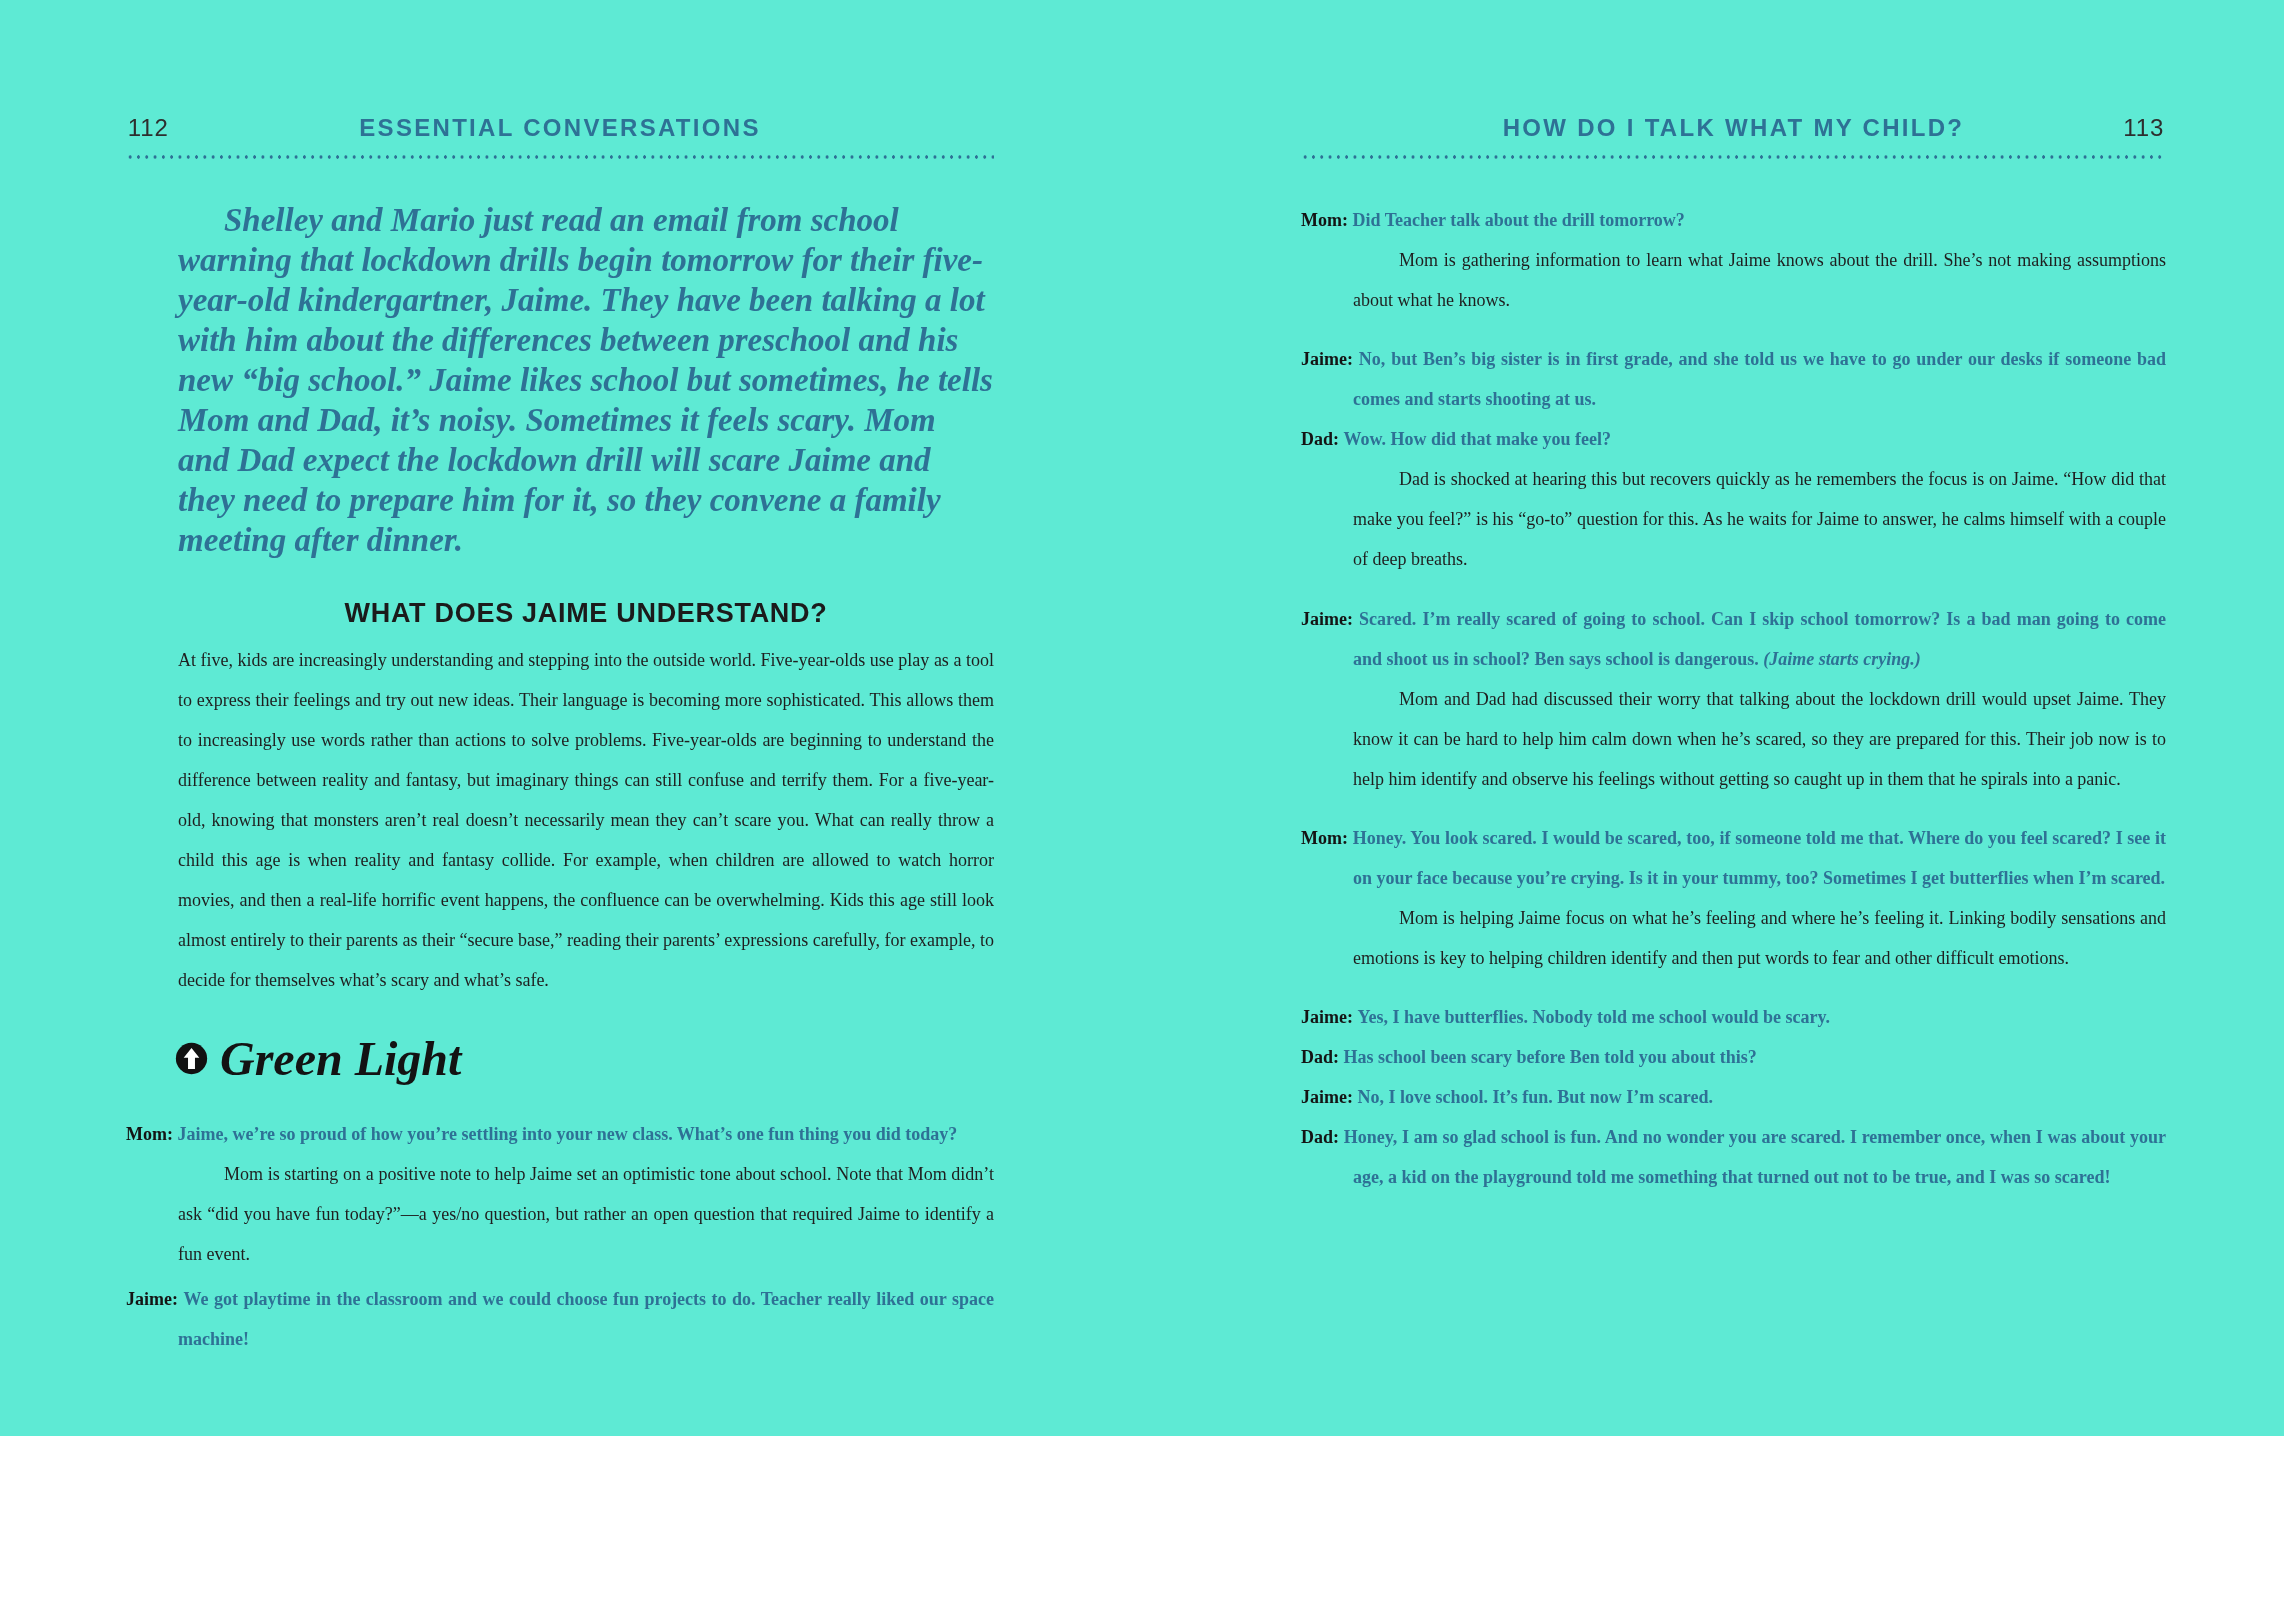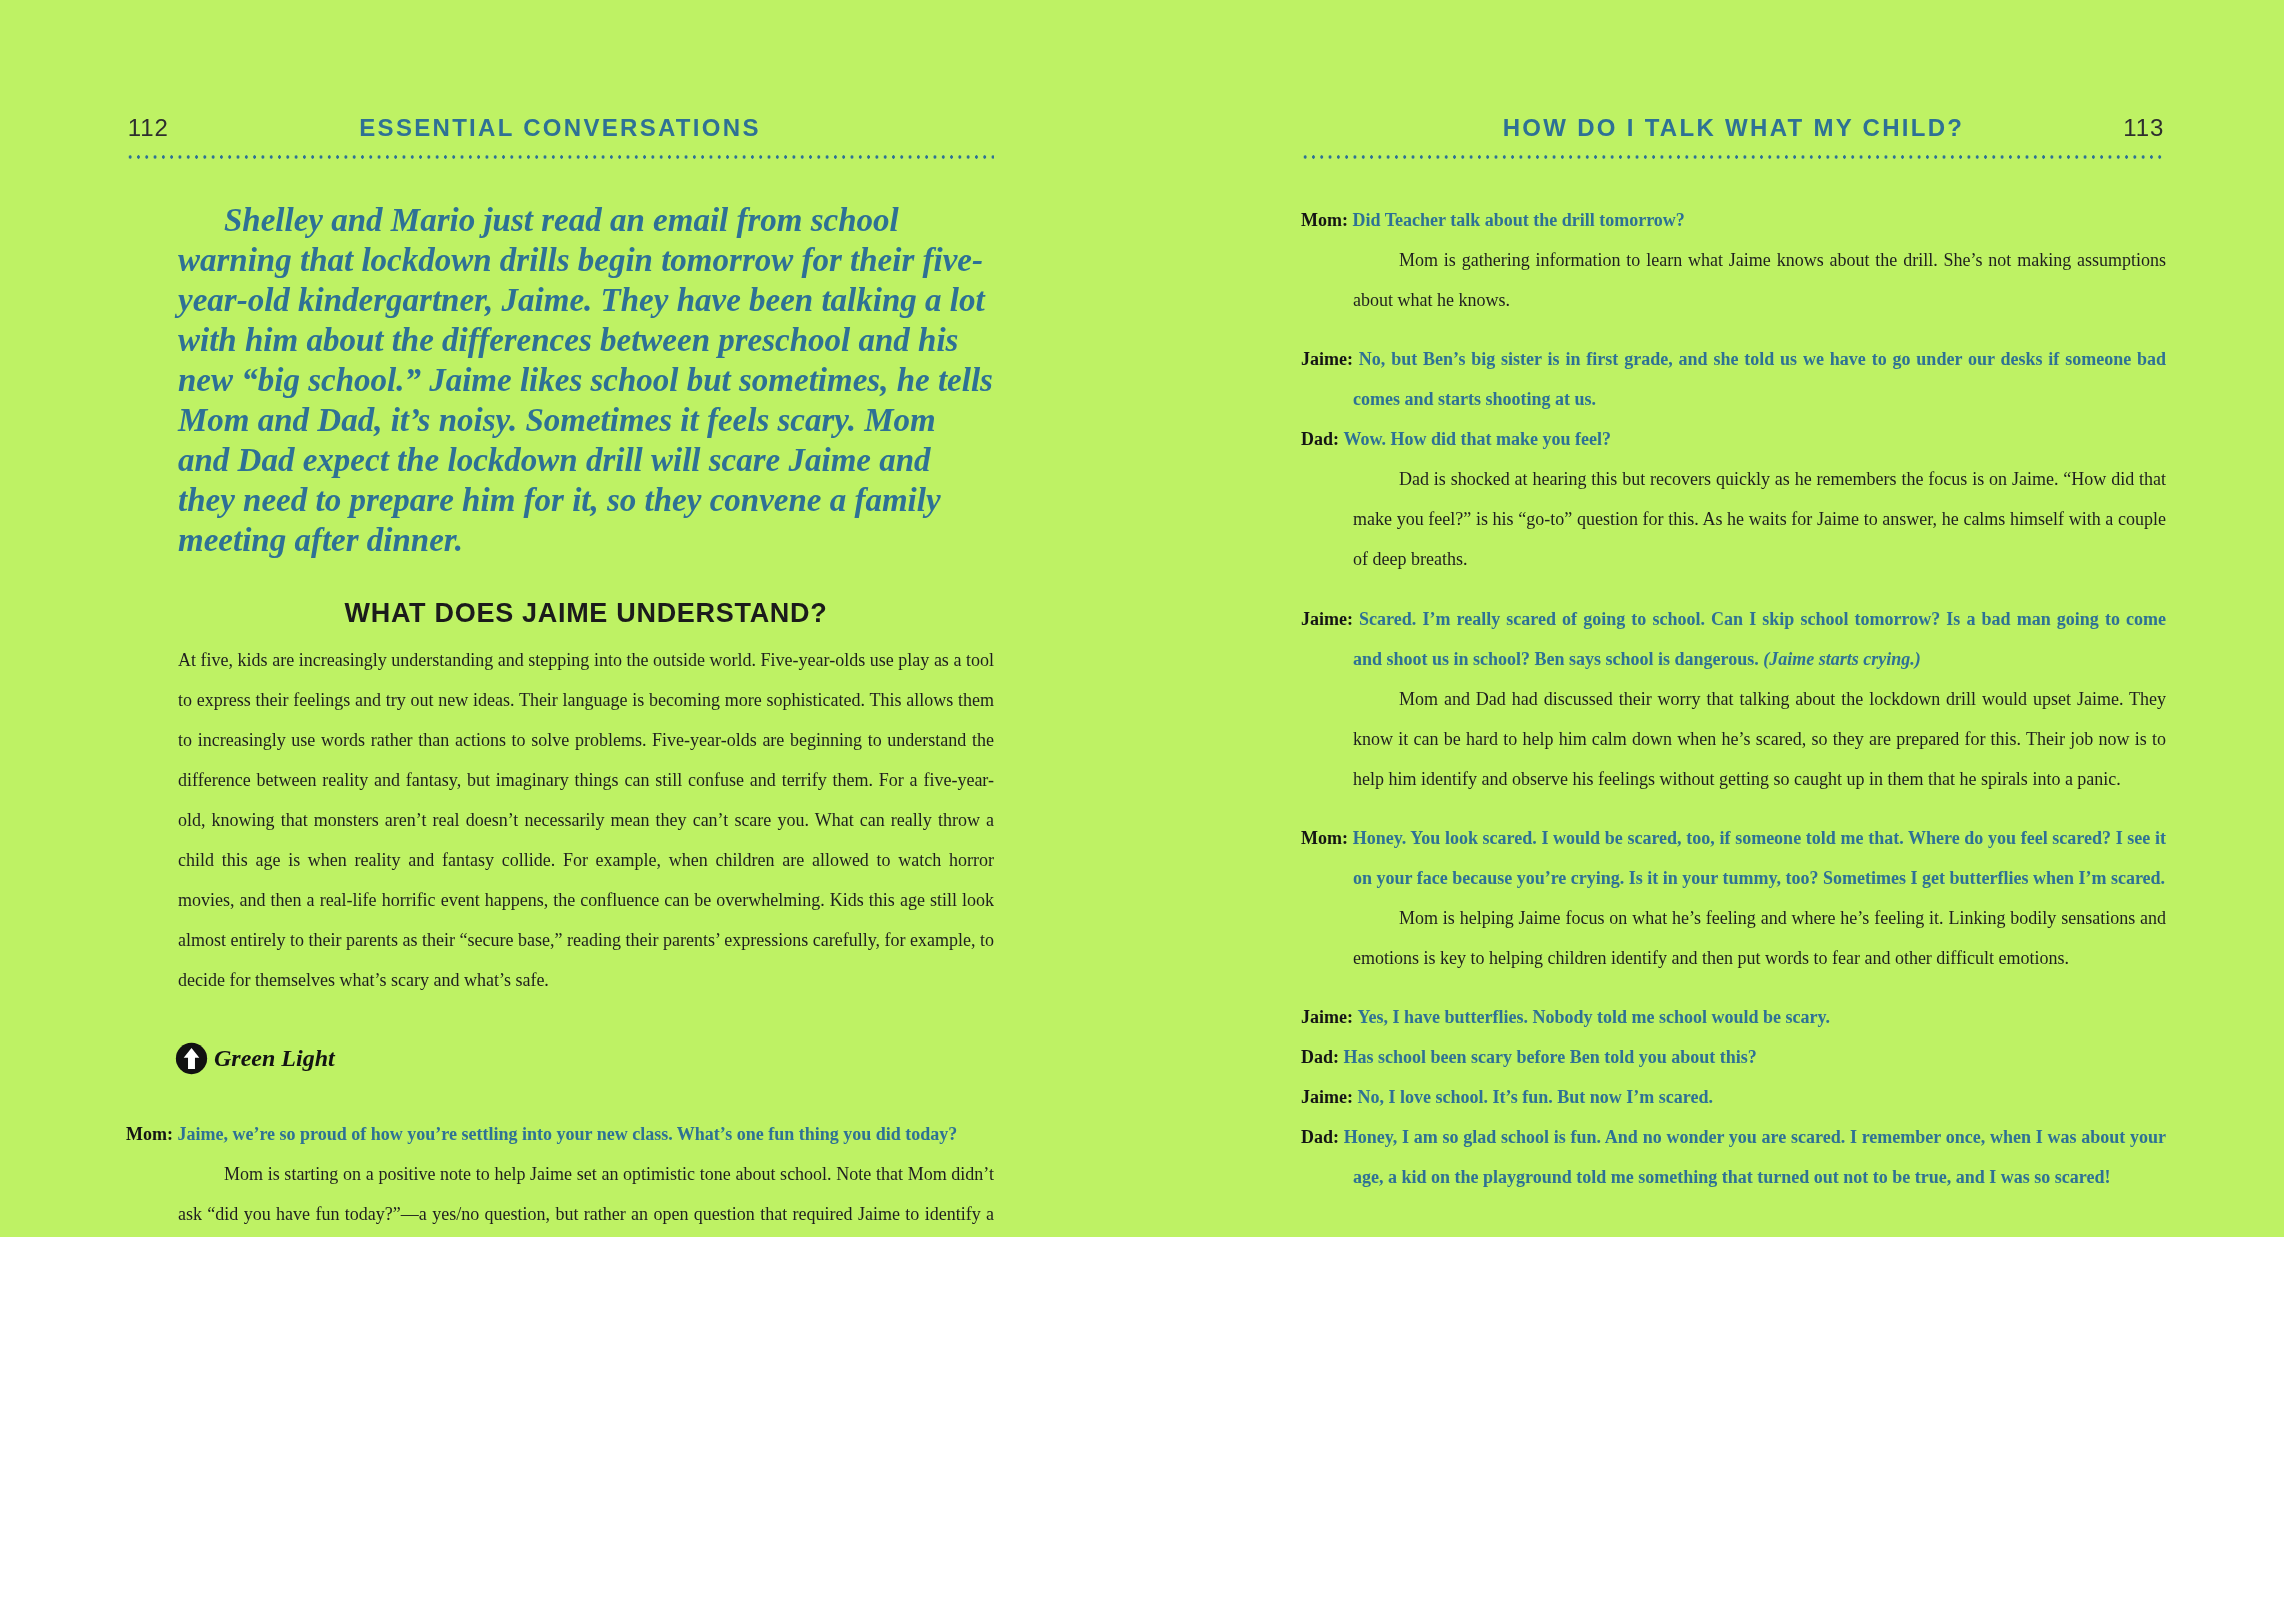--- a/index.html
+++ b/index.html
@@ -1,16 +1,16 @@
 <!DOCTYPE html>
 <html style="font-size:14px"><head>
 <meta charset="utf-8">
 <style>
   html,body{margin:0;padding:0;background:#ffffff;}
-  .spread{position:relative;width:2284px;height:1237px;background:#bef264;overflow:hidden;
+  .spread{position:relative;width:2284px;height:1436px;background:#5eead4;overflow:hidden;
           font-family:"Liberation Serif","DejaVu Serif",serif;color:#1f1f1f;}
   .page{position:absolute;top:0;width:1142px;height:1618px;}
   .page.left{left:0;}
   .page.right{left:1142px;}
   .inner{position:absolute;top:0;}
   .page.left  .inner{left:126px;width:868px;}
   .page.right .inner{left:159px;width:865px;}
 
   
   .runrow{position:absolute;top:114px;left:0;right:0;height:35px;
@@ -30,21 +30,21 @@
 
   .intro{margin-top:200px;margin-left:52px;font-style:italic;font-weight:bold;
          color:#2e7195;text-indent:46px;font-size:33px;}
   .sect{margin:33px 0 0 52px;font-family:"Liberation Sans","DejaVu Sans",sans-serif;
         font-size:27px;font-weight:bold;letter-spacing:0.7px;color:#1b1b1b;
         text-align:center;line-height:40px;}
   .bodytext{margin-top:7px;margin-left:52px;text-align:justify;}
 
   .greenlight{margin:37px 0 0 49px;height:42px;display:flex;align-items:center;}
   .gl-icon{width:33px;height:33px;flex:0 0 33px;}
-  .gl-text{margin-left:6px;font-size:24px;font-weight:bold;font-style:italic;color:#131313;}
+  .gl-text{margin-left:12px;font-size:48px;font-weight:bold;font-style:italic;color:#131313;}
 
   .dialogue{padding-left:52px;text-indent:-52px;text-align:justify;}
   .speaker{font-weight:bold;color:#141414;}
   .speech{font-weight:bold;color:#2e7195;}
   .stage{font-weight:bold;font-style:italic;color:#2e7195;}
   .note{margin-left:52px;text-indent:46px;text-align:justify;}
   .mt22{margin-top:19.3px;}
   .mt24{margin-top:5px;}
   .mt40{margin-top:35px;}
   .mt228{margin-top:200px;}

